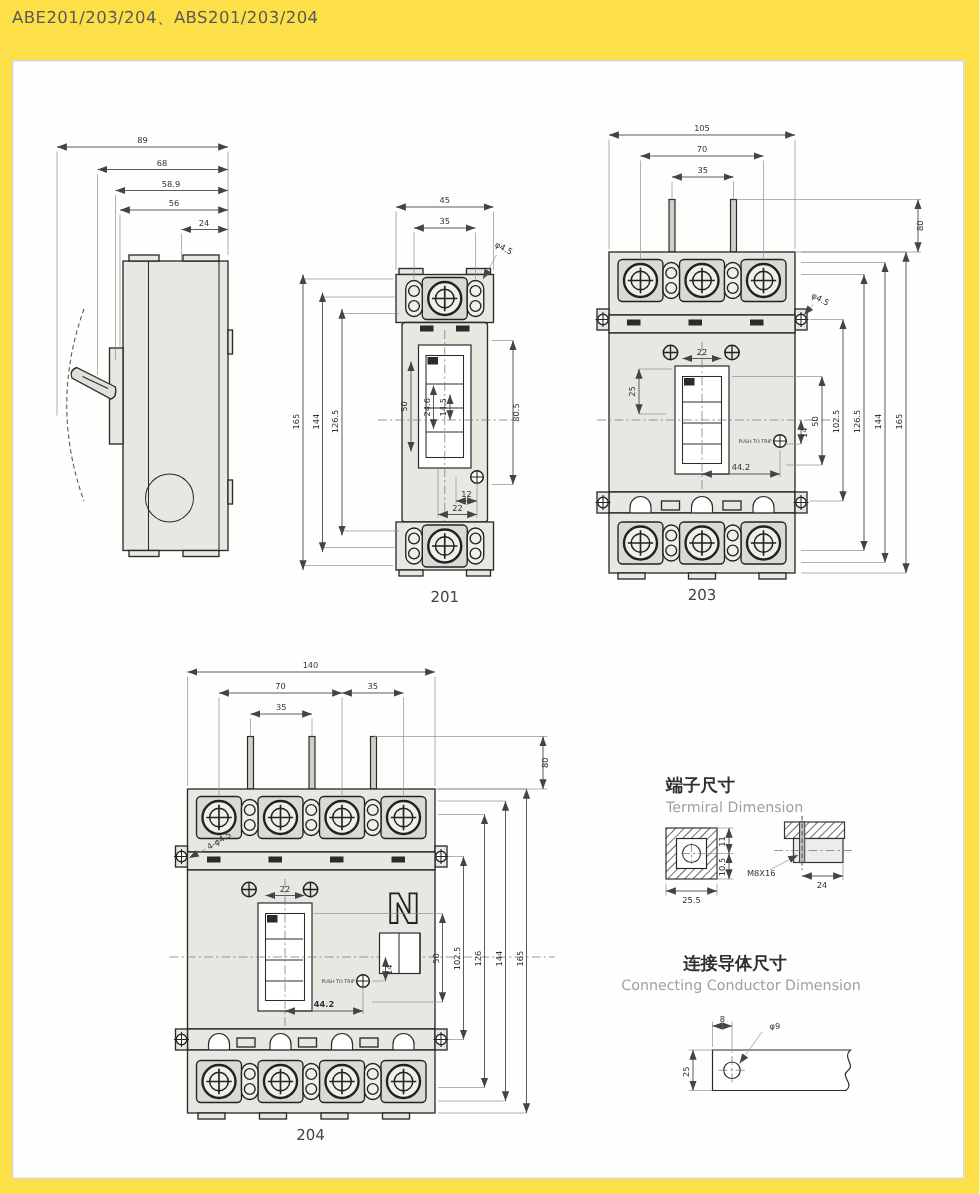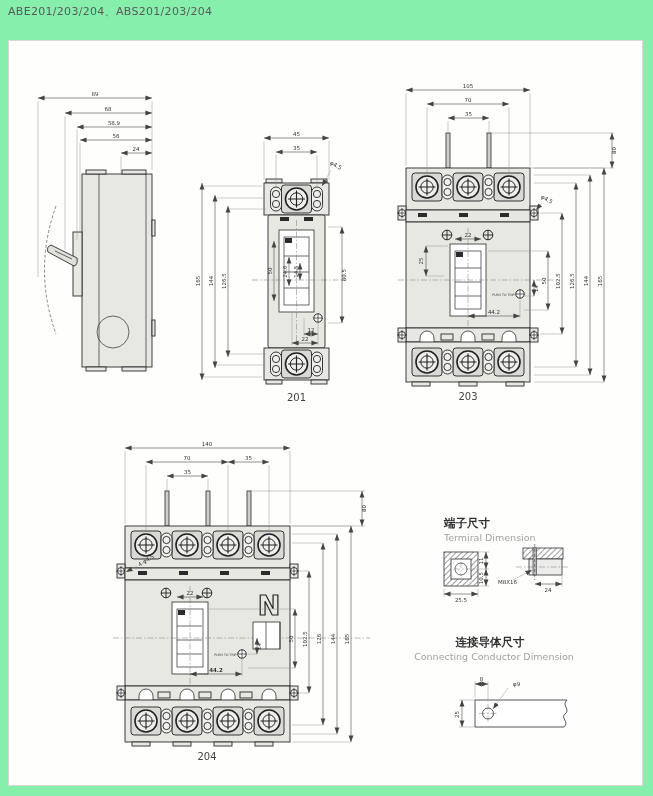--- a/index.html
+++ b/index.html
@@ -1,17 +1,17 @@
 <!DOCTYPE html>
 <html><head>
 <meta charset="utf-8">
 <style>
   html,body{margin:0;padding:0;background:#fafaf8;}
   body{width:653px;height:796px;font-family:"DejaVu Sans",sans-serif;}
-  .stage{position:relative;width:653px;height:796px;overflow:hidden;background:#86efac;}
+  .stage{position:relative;width:653px;height:796px;overflow:hidden;background:#fde047;}
   .title{position:absolute;left:8px;top:4px;font-size:11px;color:#5a5a5a;letter-spacing:.3px;}
   .frame{position:absolute;left:8px;top:40px;width:633px;height:744px;background:#fefefd;border:1px solid #d8d8d4;}
   svg{position:absolute;overflow:visible;}
   text{font-family:"DejaVu Sans",sans-serif;}
   .dl{stroke:#4a4a4a;stroke-width:.6;fill:none;}
   .xl{stroke:#8a8a8a;stroke-width:.45;fill:none;}
   .ol{stroke:#2b2b2b;stroke-width:.9;fill:#e8e8e3;}
   .ol2{stroke:#2b2b2b;stroke-width:.7;fill:none;}
   .wf{fill:#fff;stroke:#2b2b2b;stroke-width:.8;}
   .dk{fill:#2b2b2b;stroke:none;}

